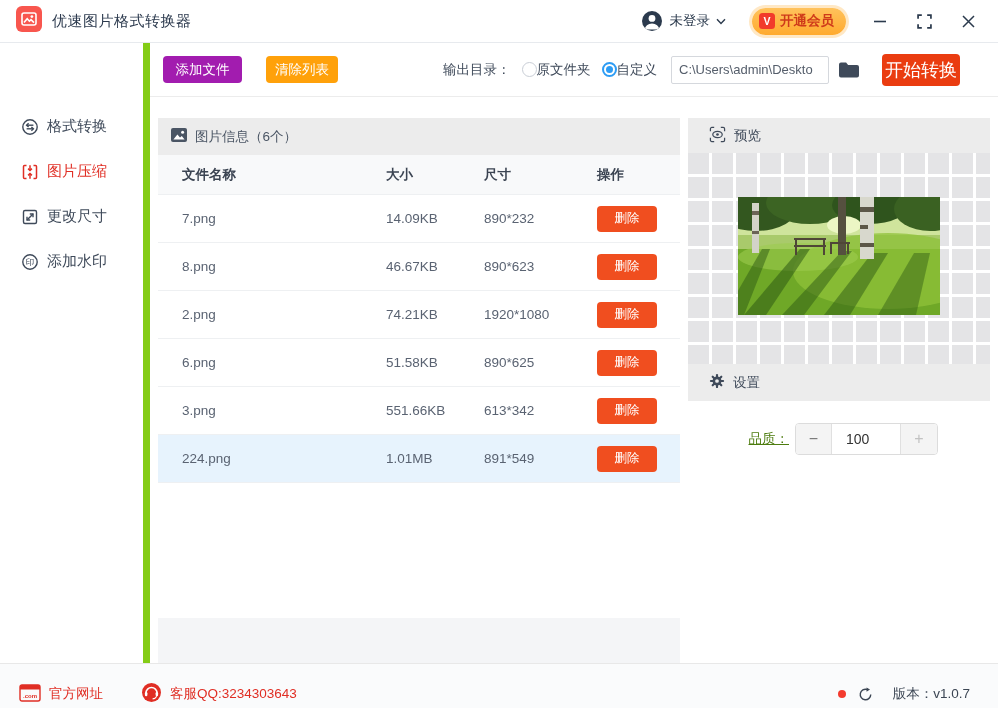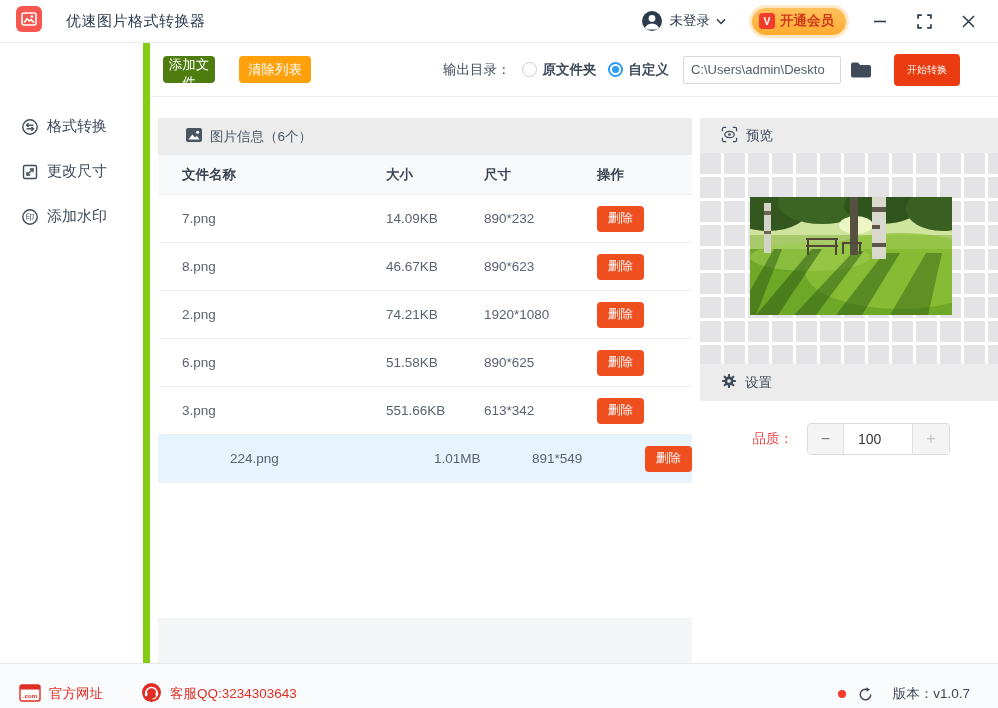--- a/index.html
+++ b/index.html
@@ -4,21 +4,21 @@
 <style>
   * { box-sizing: border-box; margin: 0; padding: 0; }
   html,body { background:#fff; }
   body { font-family: "Liberation Sans","DejaVu Sans",sans-serif; }
   .window { width:998px; height:708px; background:#fff; position:relative; overflow:hidden;
             box-shadow: inset 0 0 0 1px #dfe2e6; display:flex; flex-direction:column; }
 
   
   .titlebar { height:43px; flex:0 0 43px; display:flex; align-items:center;
               padding:0 20px 0 16px; border-bottom:1px solid #e7eaee; background:#fff; }
-  .tb-left { display:flex; align-items:center; gap:24px; }
+  .tb-left { display:flex; align-items:center; gap:10px; }
   .app-title { font-size:15px; color:#2c3a4e; font-weight:500; letter-spacing:.5px; }
   .tb-right { margin-left:auto; display:flex; align-items:center; }
   .avatar { display:flex; cursor:pointer; }
   .login { font-size:13.5px; color:#2b3a4d; margin-left:7px; cursor:pointer; }
   .chev { margin-left:6px; display:flex; cursor:pointer; }
   .vip { margin-left:26px; height:27px; border:none; border-radius:14px; cursor:pointer;
          background:linear-gradient(180deg,#ffc25c,#ffaa2e); display:flex; align-items:center;
          gap:5px; padding:0 12px 0 7px; font-size:13.5px; color:#cf3a1a; font-weight:bold;
          box-shadow:0 0 0 3px rgba(255,190,90,.35); }
   .vip-badge { display:flex; }
@@ -35,66 +35,66 @@
   .side-item.active { color:#e02e24; }
   .side-item.active .sicon { color:#e02e24; }
 
   .content { flex:1; display:flex; flex-direction:column; min-width:0; }
 
   
   .toolbar { height:54px; flex:0 0 54px; border-bottom:1px solid #ececec; display:flex;
              align-items:center; padding:0 38px 0 13px; background:#fff; }
   .btn { border:none; border-radius:4px; color:#fff; cursor:pointer; font-size:13.5px;
          font-family:inherit; }
-  .btn-add { width:52px; height:27px; background:#4d7c0f; }
+  .btn-add { width:79px; height:27px; background:#a21caf; }
   .btn-clear { width:72px; height:27px; background:#ffa10a; margin-left:24px; }
   .out-label { margin-left:auto; font-size:13.5px; color:#3f4a5a; }
-  .radio-opt { display:flex; align-items:center; gap:6px; margin-left:11px; cursor:pointer;font-weight:bold; }
+  .radio-opt { display:flex; align-items:center; margin-left:11px; cursor:pointer; }
   .radio { width:15px; height:15px; border-radius:50%; border:1px solid #c9ced6; background:#fff;
            display:inline-flex; align-items:center; justify-content:center; }
   .radio.checked { border:2px solid #2d9cf4; }
   .radio.checked::after { content:""; width:7px; height:7px; border-radius:50%; background:#2d9cf4; }
   .rlabel { font-size:13.5px; color:#3f4a5a; }
   .path-input { margin-left:14px; width:158px; height:28px; border:1px solid #d5d8dd; border-radius:2px;
                 font-size:13px; color:#555e6b; padding:0 7px; font-family:inherit; }
   .folder-btn { margin-left:9px; display:flex; cursor:pointer; }
-  .btn-start { width:66px; height:32px; background:#ea3c10; font-size:10px; margin-left:22px; }
+  .btn-start { width:78px; height:32px; background:#ea3c10; font-size:18px; margin-left:22px; }
 
   
   .workarea { flex:1; display:flex; gap:8px; padding:21px 8px 0 8px; background:#fff; min-height:0; }
   .left-col { flex:0 0 522px; display:flex; flex-direction:column; min-height:0; }
   .table-panel { height:500px; background:#fff; display:flex; flex-direction:column; }
   .panel-head { height:37px; flex:0 0 37px; background:#ececec; display:flex; align-items:center;
-                padding-left:28px; gap:8px; font-size:13.5px; color:#4a5564; }
+                padding-left:13px; gap:8px; font-size:13.5px; color:#4a5564; }
   .col-head { height:40px; flex:0 0 40px; background:#f8f9fa; display:flex; align-items:center;
               font-size:13.5px; font-weight:bold; color:#3b4452; border-bottom:1px solid #eef0f2; }
   .cell { flex:0 0 auto; }
   .c-name { width:228px; padding-left:24px; }
   .c-size { width:98px; }
   .c-dims { width:113px; }
   .c-op   { flex:1; }
   .trow { height:48px; display:flex; align-items:center; font-size:13.5px; color:#5a6372;
           border-bottom:1px solid #eef0f2; background:#fff; }
-  .trow.selected { background:#e7f3fd;padding-left:48px; }
-  .del-btn { width:47px; height:26px; background:#f04e1f; border:none; border-radius:4px;
+  .trow.selected { background:#e7f3fd; }
+  .del-btn { width:60px; height:26px; background:#f04e1f; border:none; border-radius:4px;
              color:#fff; font-size:12.5px; cursor:pointer; font-family:inherit; }
   .below-table { flex:1; background:#f4f5f7; }
 
   .right-col { flex:0 0 302px; background:#fff; display:flex; flex-direction:column; min-height:0; }
   .preview-head, .settings-head { height:35px; flex:0 0 35px; background:#ececec; display:flex;
                 align-items:center; padding-left:21px; gap:8px; font-size:13.5px; color:#3f4a5a; }
   .settings-head { height:37px; flex:0 0 37px; }
   .checker { height:211px; flex:0 0 211px; background-color:#fff;
     background-image:
       repeating-linear-gradient(180deg, rgba(0,0,0,0) 0 21px, #ffffff 21px 24px),
       repeating-linear-gradient(90deg, #e4e4e6 0 21px, #ffffff 21px 24px); }
   .preview-img { width:202px; height:118px; margin:44px auto 0; display:block; }
   .quality-row { margin-top:22px; display:flex; align-items:center; justify-content:flex-end;
                  padding-right:52px; }
-  .q-label { font-size:13.5px; color:#ef4444; margin-right:14px; }
+  .q-label { font-size:13.5px; color:#4d7c0f; margin-right:6px;text-decoration:underline; }
   .stepper { width:143px; height:32px; border:1px solid #dcdcdc; border-radius:4px; display:flex;
              overflow:hidden; background:#fff; }
   .step-btn { width:36px; border:none; background:#f4f4f4; font-size:16px; cursor:pointer;
               font-family:inherit; }
   .step-minus { color:#777; border-right:1px solid #e0e0e0; }
   .step-plus { color:#c2c2c2; border-left:1px solid #e0e0e0; width:37px; }
   .q-value { flex:1; display:flex; align-items:center; padding-left:14px; font-size:14px; color:#333; }
 
   
   .footer { height:45px; flex:0 0 45px; background:#fafbfc; border-top:1px solid #e8e8e8;
@@ -181,20 +181,33 @@
         <span class="sicon">
           <svg width="18" height="18" viewBox="0 0 18 18" fill="none" stroke="currentColor" stroke-width="1.4">
             <circle cx="9" cy="9" r="7.2"></circle>
             <path d="M5.7,7.2 H12.4"></path>
               <path d="M7.6,5.3 L5.6,7.2 L7.6,9.1"></path>
             <path d="M12.3,10.8 H5.6"></path>
               <path d="M10.4,8.9 L12.4,10.8 L10.4,12.7"></path>
           </svg>
         </span>
         <span>格式转换</span>
+      </div>
+      <div class="side-item active">
+        <span class="sicon">
+          <svg width="18" height="18" viewBox="0 0 18 18" fill="none" stroke="currentColor" stroke-width="1.5">
+            <path d="M5.5,2.5 H3.5 a1,1 0 0 0 -1,1 V14.5 a1,1 0 0 0 1,1 H5.5"></path>
+            <path d="M12.5,2.5 h2 a1,1 0 0 1 1,1 V14.5 a1,1 0 0 1 -1,1 H12.5"></path>
+            <path d="M9,2.3 V7.3"></path>
+              <path d="M7.1,5.6 L9,7.5 L10.9,5.6"></path>
+            <path d="M9,15.7 V10.7"></path>
+              <path d="M7.1,12.4 L9,10.5 L10.9,12.4"></path>
+          </svg>
+        </span>
+        <span>图片压缩</span>
       </div>
       <div class="side-item">
         <span class="sicon">
           <svg width="18" height="18" viewBox="0 0 18 18" fill="none" stroke="currentColor" stroke-width="1.4">
             <rect x="2.5" y="2.5" width="13" height="13" rx="1.5"></rect>
             <path d="M6,12 L12,6"></path>
               <path d="M8.8,6 H12 V9.2"></path>
               <path d="M9.2,12 H6 V8.8"></path>
           </svg>
         </span>

